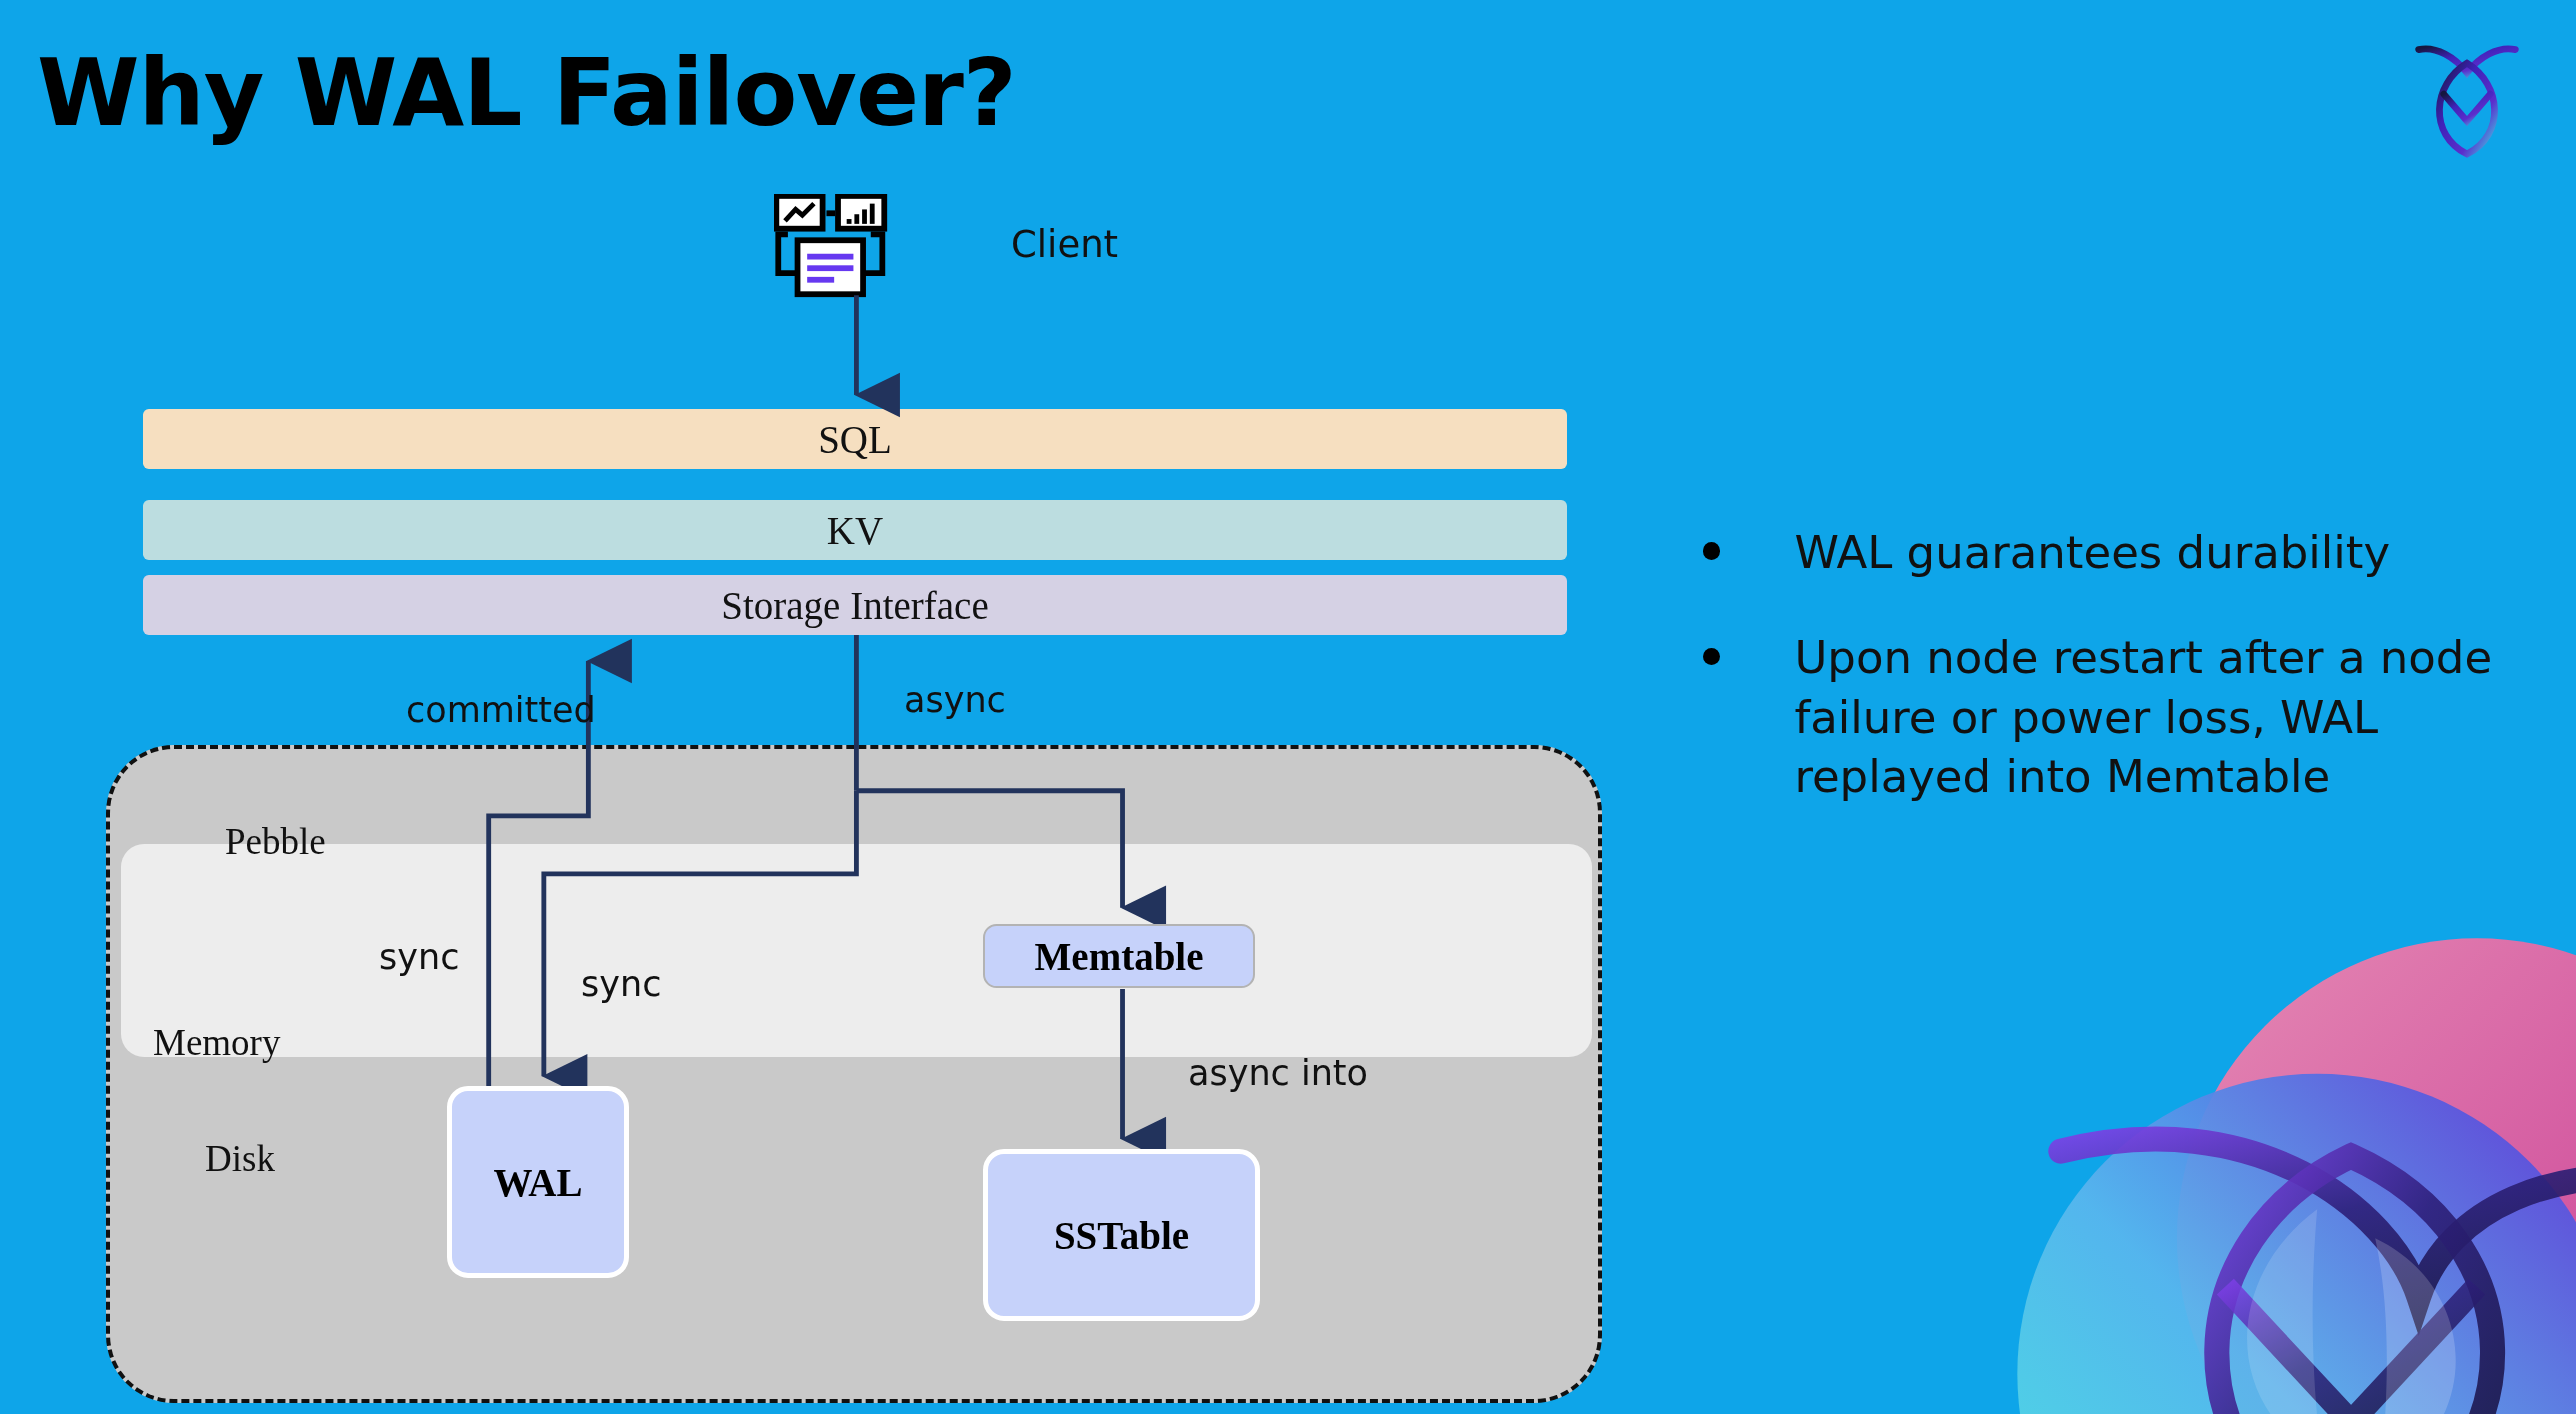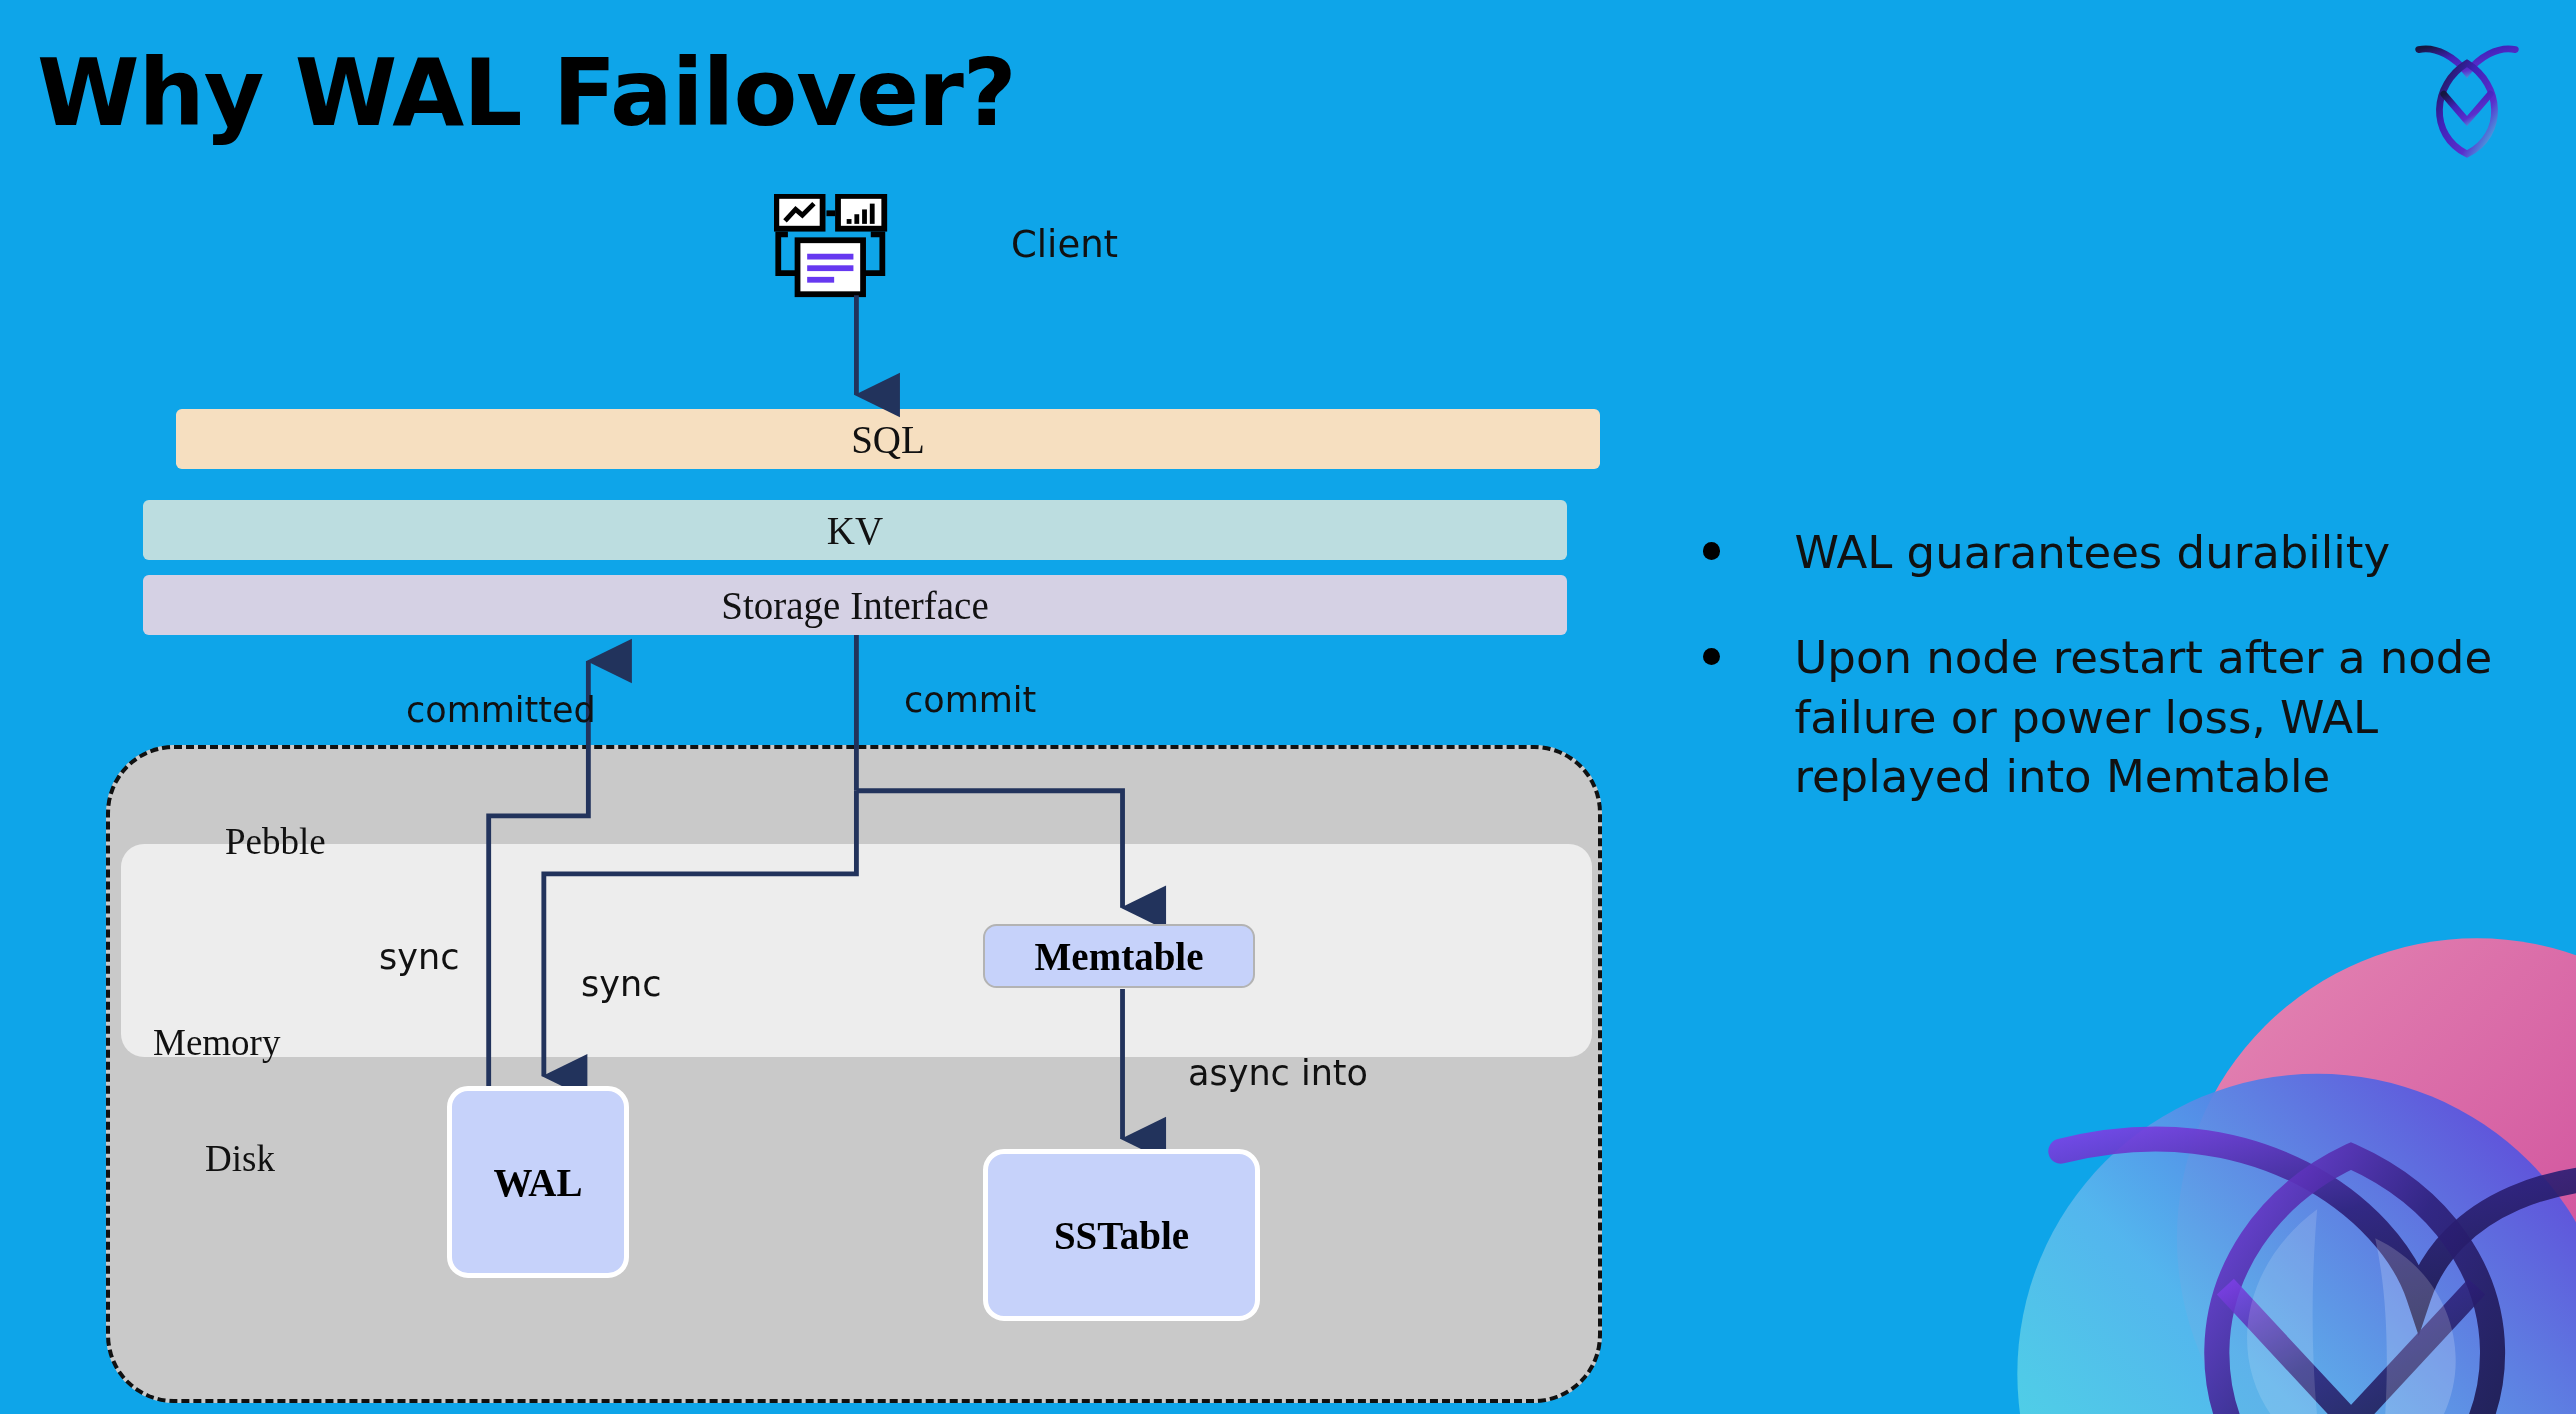--- a/index.html
+++ b/index.html
@@ -64,21 +64,21 @@
     width: 1424px;
     height: 60px;
     border-radius: 5.8px;
     display: flex;
     align-items: center;
     justify-content: center;
     font-family: "Liberation Serif", serif;
     font-size: 39px;
     color: #111111;
   }
-  #layer-sql { top: 409px; background: #F6DFC0; margin-left: 33px; }
+  #layer-sql { top: 409px; background: #F6DFC0; }
   #layer-kv  { top: 500px; background: #BCDDE0; }
   #layer-si  { top: 575px; background: #D5D1E4; }
 
   
   #pebble-container {
     position: absolute;
     left: 106px; top: 745px;
     width: 1496px; height: 658px;
     background: #C9C9C9;
     border: 4.8px dashed #111111;
@@ -295,21 +295,21 @@
 
       <path d="M885 817 L885 903 L562 903 L562 1112" marker-end="url(#ah)"></path>
 
       <path d="M505 1300 L505 843 L608 843 L608 683" marker-end="url(#ahu)"></path>
 
       <path d="M1160 1022 L1160 1177" marker-end="url(#ah)"></path>
     </g>
   </svg>
 
   <div class="arrow-label" id="lbl-committed">committed</div>
-  <div class="arrow-label" id="lbl-commit">commit</div>
+  <div class="arrow-label" id="lbl-commit">async</div>
   <div class="arrow-label" id="lbl-sync-left">sync</div>
   <div class="arrow-label" id="lbl-sync-right">sync</div>
   <div class="arrow-label" id="lbl-async">async into</div>
 
   <div class="data-box" id="box-memtable">
     <span>Memtable</span>
   </div>
   <div class="data-box" id="box-wal">
     <span>WAL</span>
   </div>

